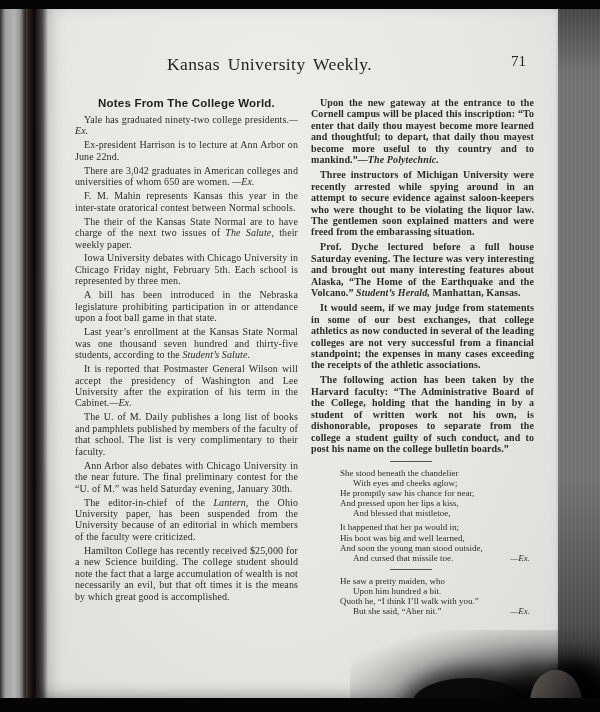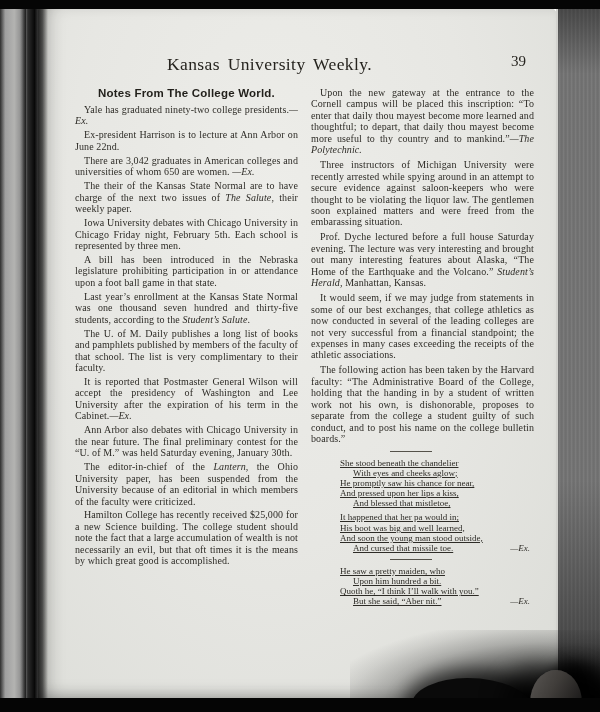--- a/index.html
+++ b/index.html
@@ -1,16 +1,16 @@
 <!DOCTYPE html>
 <html><head>
 <meta charset="utf-8">
 <style>
   html,body{margin:0;padding:0;width:600px;height:712px;overflow:hidden;background:#060606;}
-  .scene{position:relative;width:600px;height:712px;background:#ffffff;
+  .scene{position:relative;width:600px;height:712px;background:#fca5a5;
          font-family:"Liberation Serif", serif;}
 
   
   .facing-page{position:absolute;left:0;top:6px;width:26px;height:700px;
     background:linear-gradient(90deg,#2e2e2e 0%,#9f9f9f 20%,#b3b3b1 55%,#8a8a8a 85%,#474747 100%);}
 
   
   .page{position:absolute;left:38px;top:8px;width:519px;height:690px;
     background:radial-gradient(ellipse at 45% 28%, #edede9 0%, #e7e7e3 50%, #dcddd8 100%);
     border-radius:3px 7px 0 0;
@@ -43,68 +43,69 @@
   .blob{position:absolute;right:68px;bottom:0;width:120px;height:34px;background:#0a0a0a;
     border-radius:60% 70% 0 0 / 100% 120% 0 0;box-shadow:0 0 16px 8px rgba(0,0,0,0.55);}
 
   
   .page-header{position:relative;padding-top:47px;height:31px;}
   .journal-title{position:absolute;left:0;top:46px;width:100%;text-align:center;
     transform:translateX(-28px);font-size:17.5px;letter-spacing:0.4px;word-spacing:3px;
     color:#26241f;}
   .page-number{position:absolute;right:31px;top:45px;font-size:15px;color:#26241f;}
 
-  .columns{display:flex;gap:13px;padding:0 23px 0 37px;margin-top:1px;}
+  .columns{display:flex;gap:13px;padding:0 23px 0 37px;margin-top:11px;}
   .col{flex:1;min-width:0;}
 
   .col-heading{margin:0 0 5px 0;text-align:center;
     font-family:"Liberation Sans", sans-serif;font-weight:bold;
     font-size:11.5px;letter-spacing:0.2px;color:#211f1a;}
 
   .para{margin:0 0 2.5px 0;text-indent:9px;font-size:10px;line-height:11.45px;
     text-align:justify;letter-spacing:0.1px;}
-  .col-right .para{margin-bottom:3.5px;}
+  .col-right .para{margin-bottom:3.5px;font-weight:bold;}
   .para i{font-style:italic;}
 
   .poems{margin-top:3px;}
   .pdiv{width:42px;border:0;border-top:1px solid #55524a;margin:6px auto 6px;
     transform:translateX(-12px);}
-  .poem{font-size:9px;line-height:10.15px;margin:0 8px 0 29px;color:#2e2c27;text-decoration:underline;}
+  .poem{font-size:9px;line-height:10.15px;margin:0 8px 0 29px;color:#2e2c27;}
   .stanza{margin-bottom:4px;}
   .stanza:last-child{margin-bottom:0;}
   .pline{position:relative;white-space:nowrap;}
   .pline.ind{margin-left:13px;}
   .attr{position:absolute;right:-4px;top:0;font-style:italic;}
 </style>
 </head>
 <body>
 
 <div class="scene">
 
   <div class="facing-page"></div>
 
   <div class="page">
     <div class="page-header">
       <div class="journal-title">Kansas University Weekly.</div>
-      <div class="page-number">39</div>
+      <div class="page-number">71</div>
     </div>
 
     <div class="columns">
       <div class="col col-left">
         <h2 class="col-heading">Notes From The College World.</h2>
         <div id="left-paras">
             <p class="para"><span>Yale has graduated ninety-two college presidents.</span><i>—Ex.</i></p>
             <p class="para"><span>Ex-president Harrison is to lecture at Ann Arbor on June 22nd.</span></p>
             <p class="para"><span>There are 3,042 graduates in American colleges and universities of whom 650 are women. </span><i>—Ex.</i></p>
+            <p class="para"><span>F. M. Mahin represents Kansas this year in the inter-state oratorical contest between Normal schools.</span></p>
             <p class="para"><span>The their of the Kansas State Normal are to have charge of the next two issues of </span><i>The Salute</i><span>, their weekly paper.</span></p>
             <p class="para"><span>Iowa University debates with Chicago University in Chicago Friday night, February 5th. Each school is represented by three men.</span></p>
             <p class="para"><span>A bill has been introduced in the Nebraska legislature prohibiting participation in or attendance upon a foot ball game in that state.</span></p>
             <p class="para"><span>Last year’s enrollment at the Kansas State Normal was one thousand seven hundred and thirty-five students, according to the </span><i>Student’s Salute</i><span>.</span></p>
+            <p class="para"><span>It is reported that Postmaster General Wilson will accept the presidency of Washington and Lee University after the expiration of his term in the Cabinet.</span><i>—Ex.</i></p>
             <p class="para"><span>The U. of M. Daily publishes a long list of books and pamphlets published by members of the faculty of that school.  The list is very complimentary to their faculty.</span></p>
-            <p class="para"><span>It is reported that Postmaster General Wilson will accept the presidency of Washington and Lee University after the expiration of his term in the Cabinet.</span><i>—Ex.</i></p>
             <p class="para"><span>Ann Arbor also debates with Chicago University in the near future.  The final preliminary contest for the “U. of M.” was held Saturday evening, January 30th.</span></p>
             <p class="para"><span>The editor-in-chief of the </span><i>Lantern</i><span>, the Ohio University paper, has been suspended from the University because of an editorial in which members of the faculty were criticized.</span></p>
             <p class="para"><span>Hamilton College has recently received $25,000 for a new Science building.  The college student should note the fact that a large accumulation of wealth is not necessarily an evil, but that oft times it is the means by which great good is accomplished.</span></p>
           </div>
       </div>
 
       <div class="col col-right">
         <div id="right-paras">
             <p class="para"><span>Upon the new gateway at the entrance to the Cornell campus will be placed this inscription:  “To enter that daily thou mayest become more learned and thoughtful; to depart, that daily thou mayest become more useful to thy country and to mankind.”</span><i>—The Polytechnic.</i></p>
             <p class="para"><span>Three instructors of Michigan University were recently arrested while spying around in an attempt to secure evidence against saloon-keepers who were thought to be violating the liquor law.  The gentlemen soon explained matters and were freed from the embarassing situation.</span></p>

